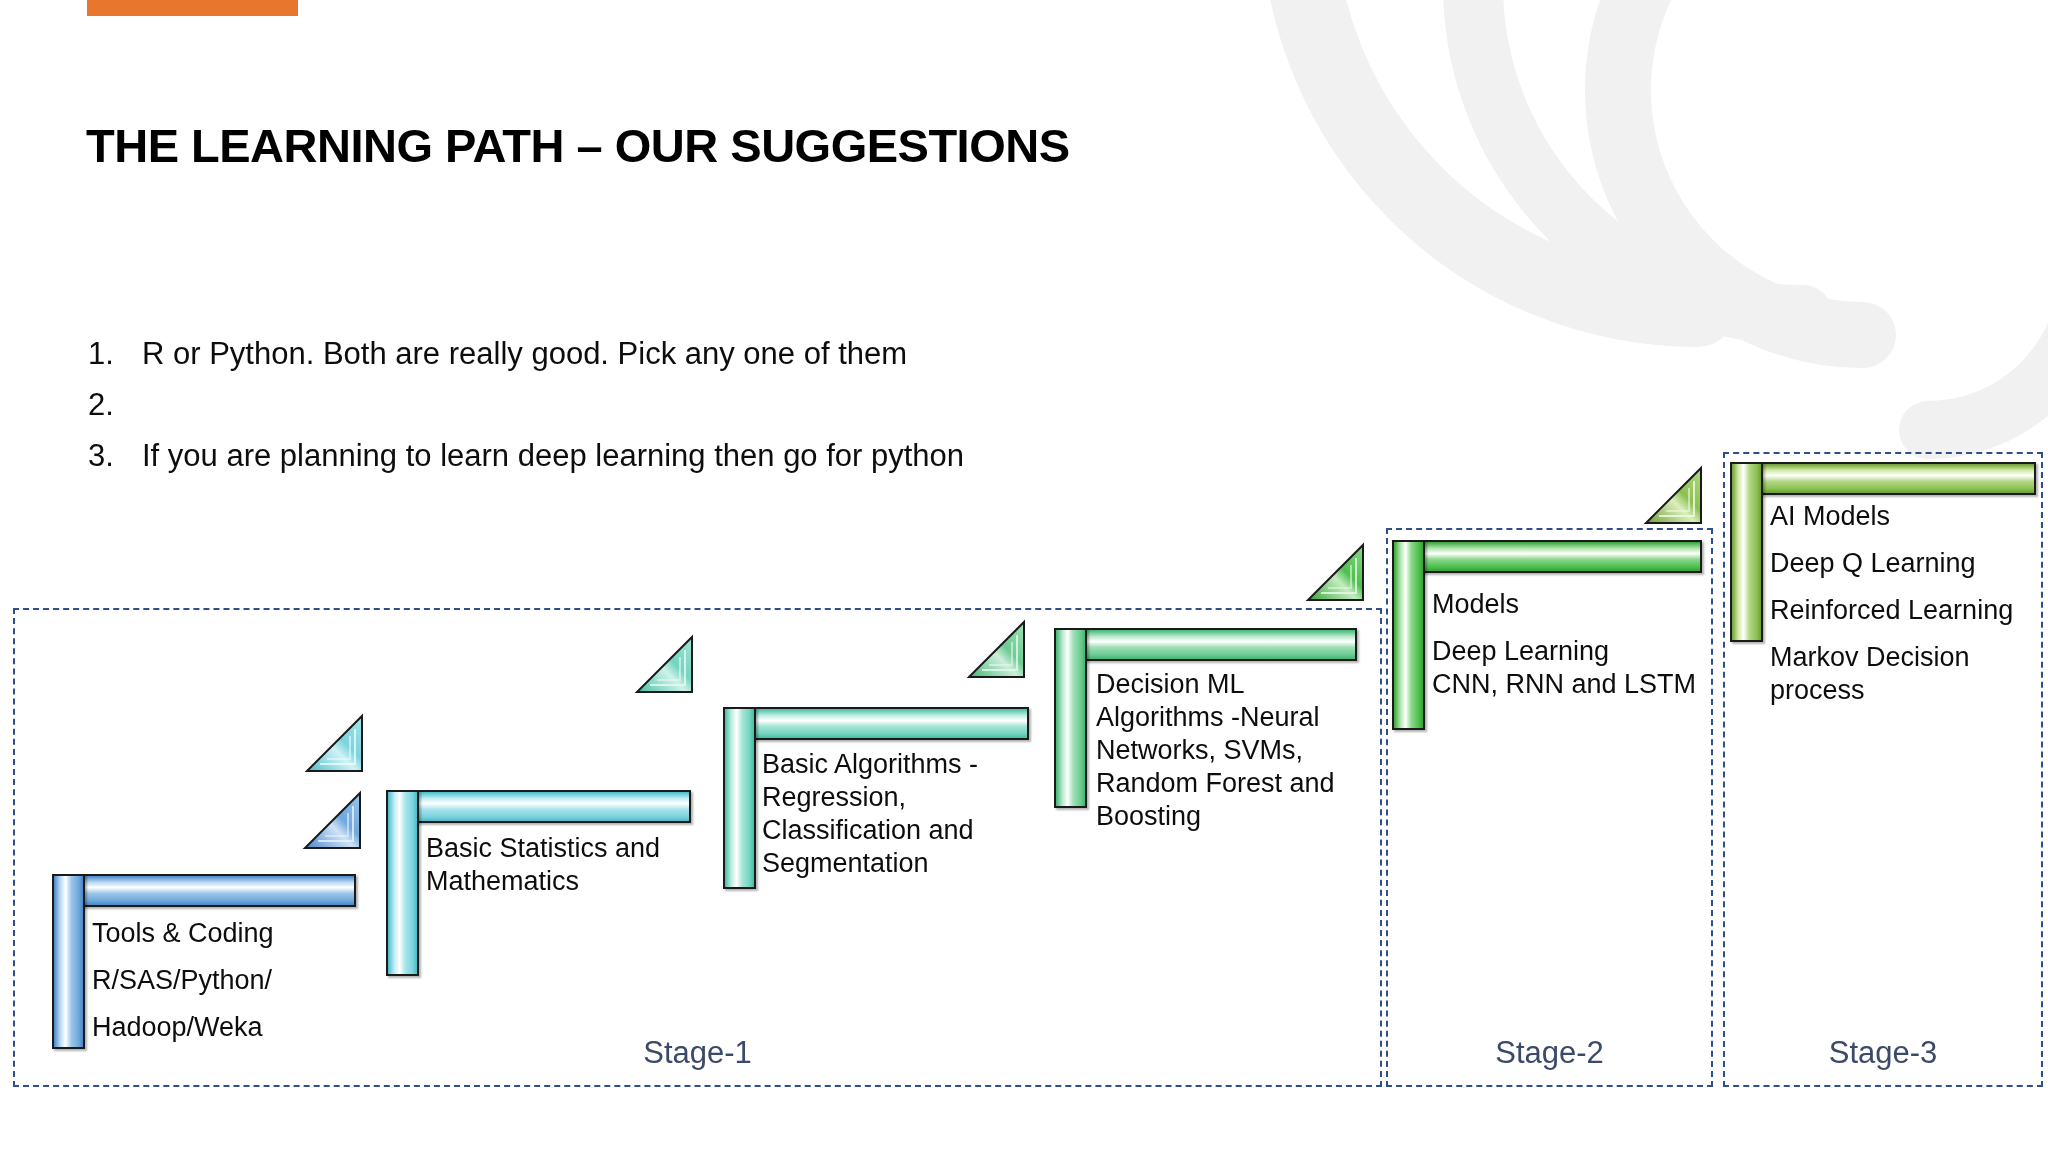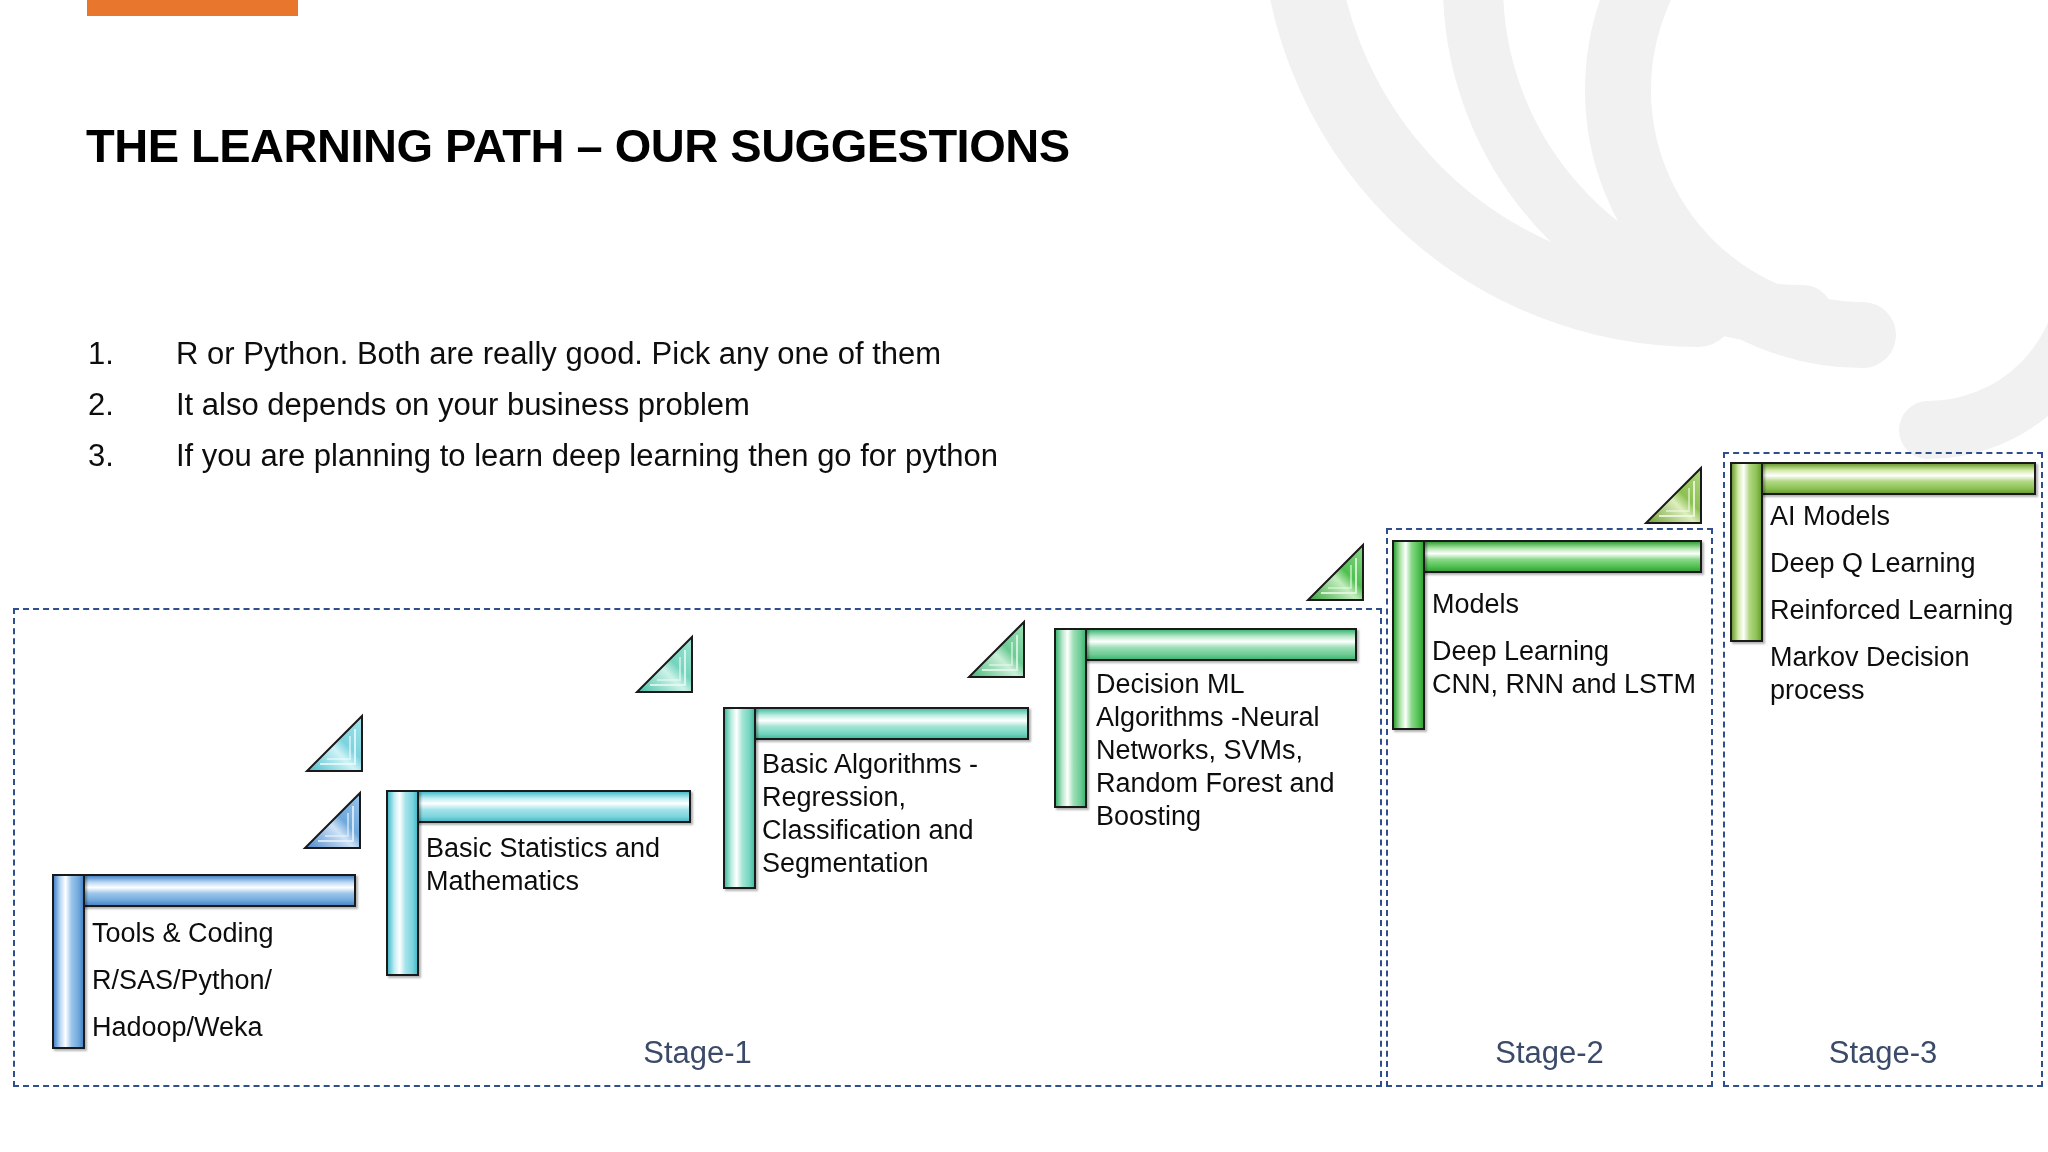--- a/index.html
+++ b/index.html
@@ -57,21 +57,21 @@
     align-items: baseline;
     margin-bottom: 10px;
     font-size: 31px;
     line-height: 41px;
     color: #0d0d0d;
   }
   .bullet-num {
     width: 54px;
     flex: 0 0 54px;
   }
-  .bullet-text { white-space: nowrap; margin-left: 34px; }
+  .bullet-text { white-space: nowrap; }
 
   
   .stage-box {
     position: absolute;
     border: 2px dashed #2F4E8E;
     background: transparent;
     z-index: 1;
     box-sizing: border-box;
     text-decoration: underline;
   }
@@ -135,21 +135,20 @@
 
 <div id="page-title">THE LEARNING PATH – OUR SUGGESTIONS</div>
 
 <div id="bullet-list">
   <div class="bullet-row">
     <span class="bullet-num">1.</span>
     <span class="bullet-text">R or Python. Both are really good. Pick any one of them</span>
   </div>
   <div class="bullet-row">
     <span class="bullet-num">2.</span>
-    <span class="bullet-text">It also depends on your business problem</span>
   </div>
   <div class="bullet-row">
     <span class="bullet-num">3.</span>
     <span class="bullet-text">If you are planning to learn deep learning then go for python</span>
   </div>
 </div>
 
 <div class="stage-box" style="left:13px; top:608px; width:1369px; height:479px;">
   <div class="stage-label">Stage-1</div>
 </div>

